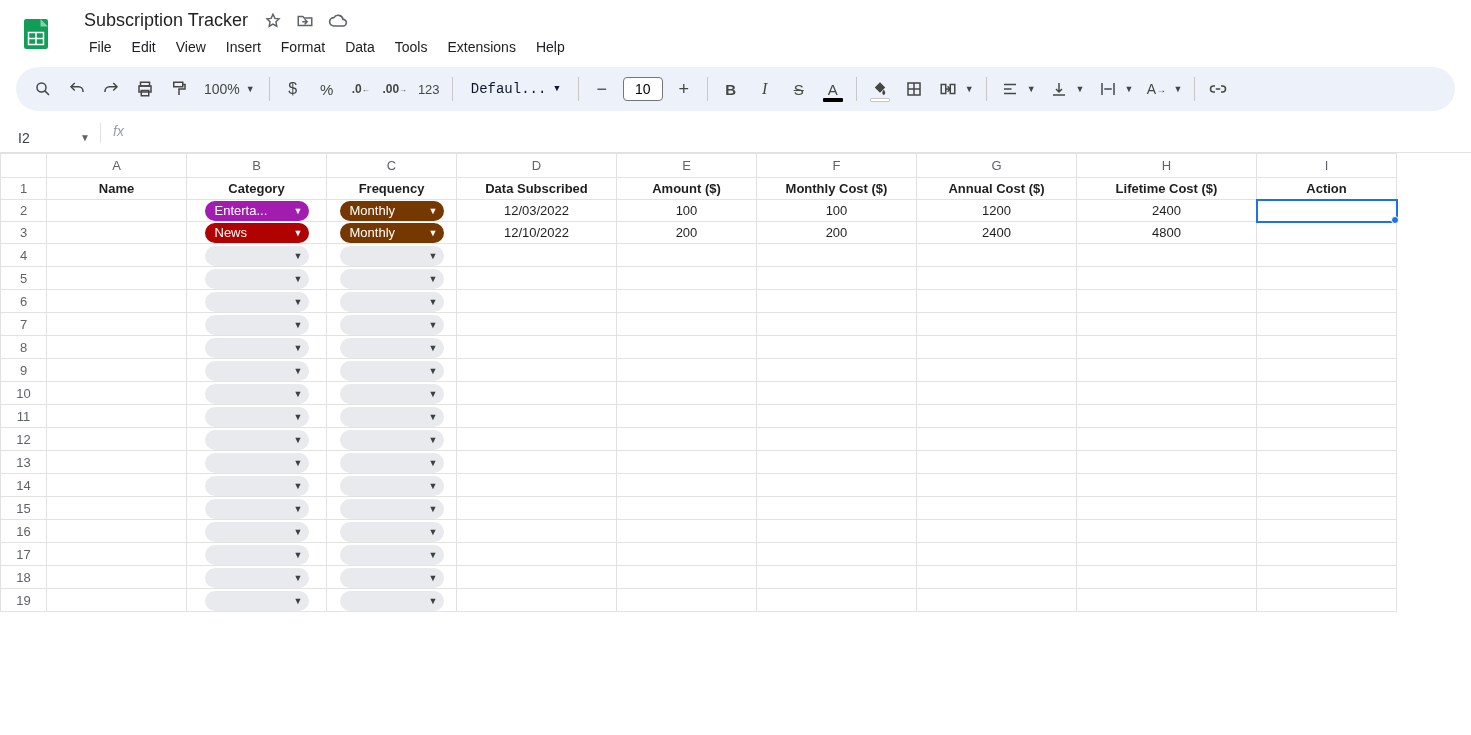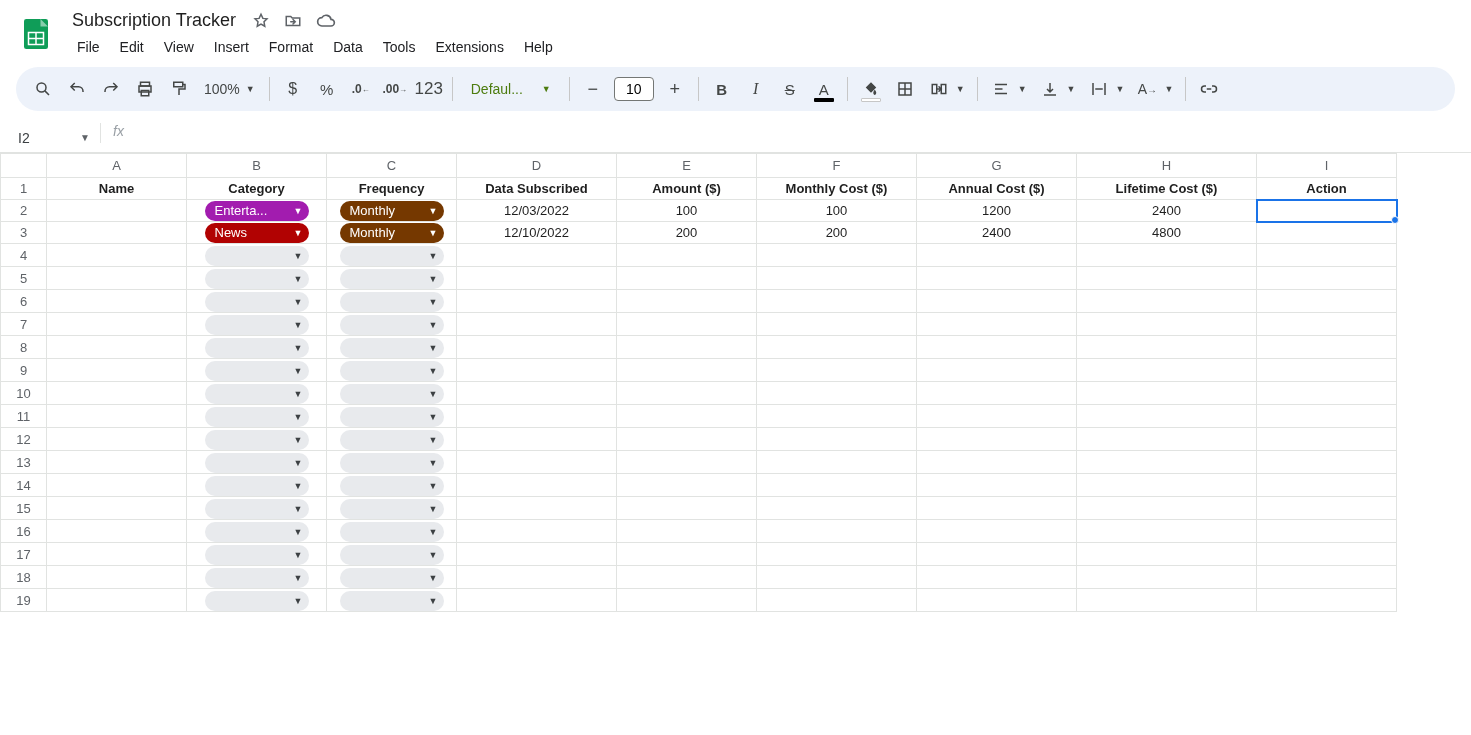--- a/index.html
+++ b/index.html
@@ -1,34 +1,34 @@
 <!DOCTYPE html>
 <html><head>
 <meta charset="utf-8">
 <style>
   * { box-sizing: border-box; }
   html, body { margin:0; padding:0; font-family: Arial, "Helvetica Neue", sans-serif; background:#fff; color:#1f1f1f; }
   
-  .header { display:flex; align-items:center; padding:8px 16px 0 16px; gap:12px; }
+  .header { display:flex; align-items:center; padding:8px 16px 0 16px; gap:24px; }
   .logo { width:40px; height:40px; display:flex; align-items:center; justify-content:center; }
   .logo svg { width:36px; height:36px; }
   .title-block { display:flex; flex-direction:column; }
   .title-row { display:flex; align-items:center; gap:12px; }
   .doc-title { font-size:18px; color:#1f1f1f; padding:2px 4px; }
   .title-icons { display:flex; gap:14px; align-items:center; color:#5f6368; }
   .title-icons span { cursor:pointer; }
   .menus { display:flex; gap:2px; margin-top:2px; }
   .menu-item { font-size:14px; padding:4px 9px; color:#202124; cursor:pointer; border-radius:4px;text-align:right; }
   
   .toolbar-wrap { padding:8px 16px 0 16px; }
   .toolbar { background:#edf2fa; border-radius:24px; padding:20px 12px; display:flex; align-items:center; gap:4px; height:44px; overflow:hidden; }
   .tbtn { min-width:30px; height:30px; display:flex; align-items:center; justify-content:center; color:#444746; border-radius:4px; cursor:pointer; font-size:14px; position:relative; }
   .tsep { width:1px; height:24px; background:#c7c7c7; margin:0 4px; }
   .zoom { display:flex; align-items:center; gap:6px; padding:0 6px; font-size:14px; color:#444746; }
-  .fontname { display:flex; align-items:center; gap:8px; padding:0 10px; font-size:14px; color:#4d7c0f; min-width:100px; justify-content:space-between; }
+  .fontname { display:flex; align-items:center; gap:8px; padding:0 10px; font-size:14px; color:#0f172a; min-width:100px; justify-content:space-between;font-family:Liberation Mono, monospace; }
   .fontsize-group { display:flex; align-items:center; gap:6px; }
   .fontsize-input { width:40px; height:24px; border:1px solid #747775; border-radius:4px; text-align:center; font-size:14px; background:#fff; }
   .icon-dd { display:flex; align-items:center; gap:0; }
   .dd-caret { font-size:9px; color:#444746; margin-left:-2px; padding:0 4px; }
   
   .formula-row { display:flex; border-bottom:1px solid #e1e3e1; height:30px; margin-top:12px; }
   .name-box { width:100px; padding:0 10px 0 18px; font-size:14px; color:#3c4043; display:flex; align-items:center; justify-content:space-between; }
   .name-box .caret { font-size:10px; color:#5f6368; }
   .fx-sep { width:1px; height:20px; background:#e1e3e1; }
   .fx { font-style:italic; color:#9aa0a6; padding:0 12px; font-size:14px; }
@@ -144,21 +144,21 @@
       </div>
     <div class="zoom">
         <span>100%</span>
         <span style="font-size:9px">▼</span>
       </div>
     <div class="tsep"></div>
     <div class="tbtn" style="font-size:16px;font-weight:500">$</div>
     <div class="tbtn" style="font-size:15px;font-weight:500">%</div>
     <div class="tbtn" style="font-size:12px;font-weight:600">.0<sub style="font-size:8px">←</sub></div>
     <div class="tbtn" style="font-size:12px;font-weight:600">.00<sub style="font-size:8px">→</sub></div>
-    <div class="tbtn" style="font-size:17px;font-weight:500">123</div>
+    <div class="tbtn" style="font-size:13px;font-weight:500">123</div>
     <div class="tsep"></div>
     <div class="fontname">
         <span>Defaul...</span>
         <span style="font-size:9px">▼</span>
       </div>
     <div class="tsep"></div>
     <div class="fontsize-group">
       <div class="tbtn" style="font-size:18px">−</div>
       <input class="fontsize-input" value="10" style="">
       <div class="tbtn" style="font-size:18px">+</div>

